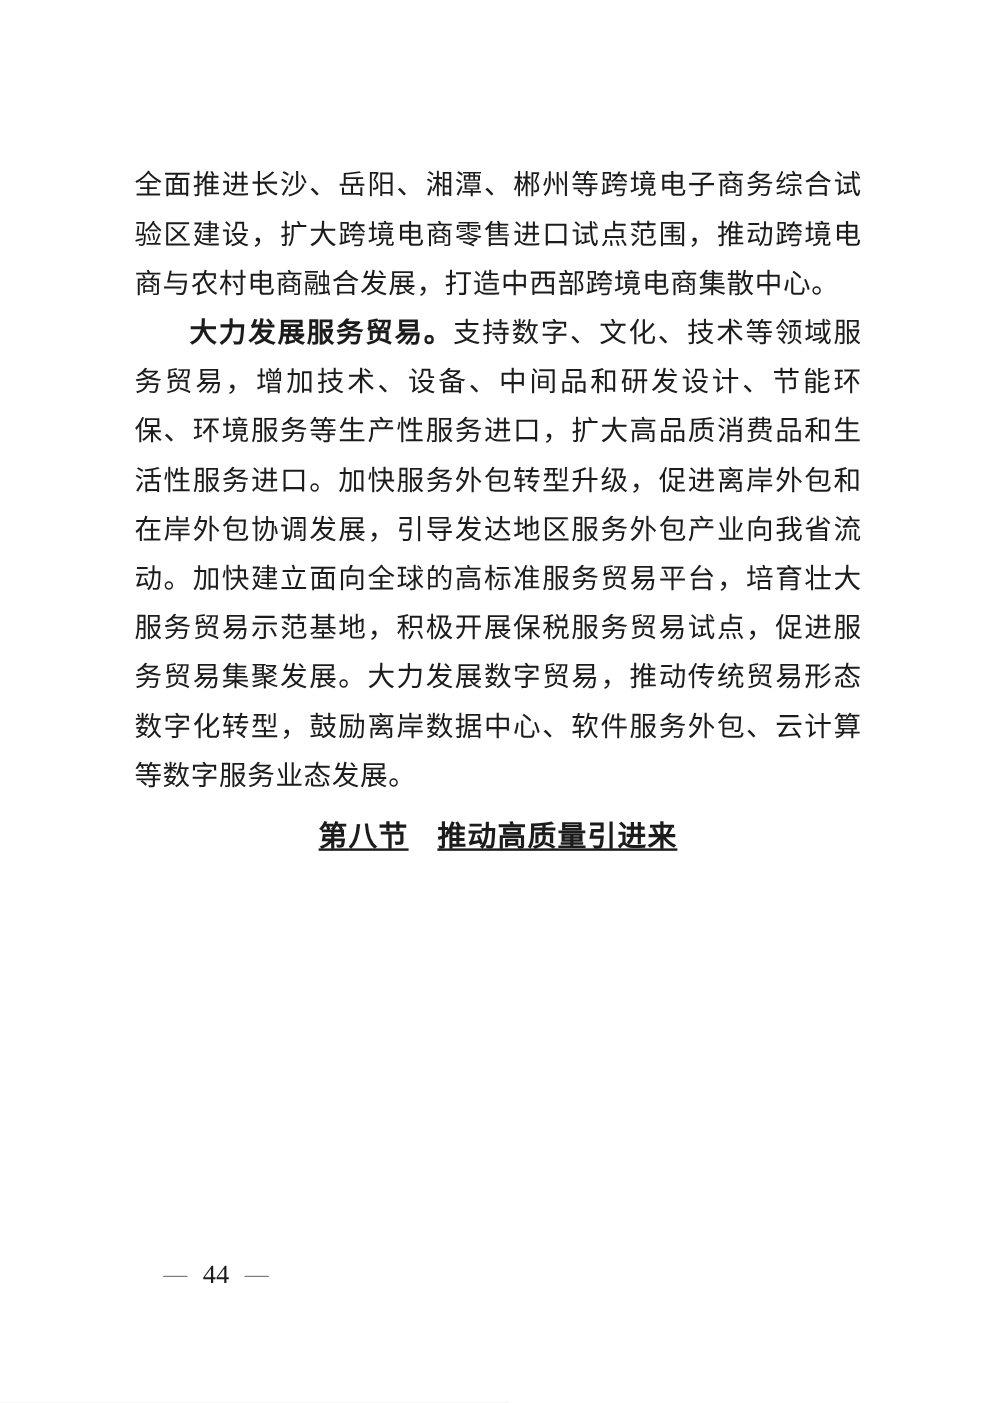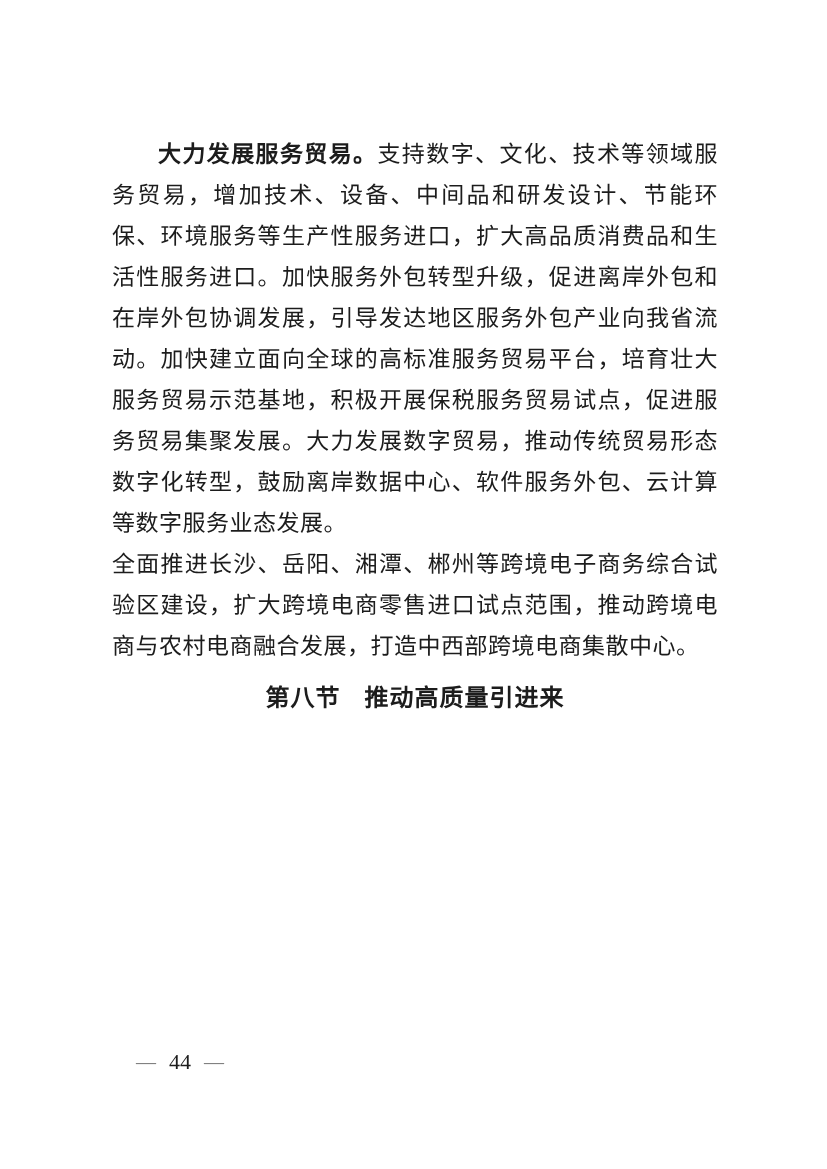--- a/index.html
+++ b/index.html
@@ -38,20 +38,21 @@
     font-family: "Liberation Sans", "DejaVu Sans", sans-serif;
   }
   .section-heading {
     margin: 10px 0 31px 0;
     font-size: 24px;
     line-height: 41px;
     font-weight: 700;
     text-align: center;
     font-family: "Liberation Sans", "DejaVu Sans", sans-serif;
     letter-spacing: 1px;
+    text-decoration: underline;
   }
   .section-heading .sec-num {
     margin-right: 24px;
   }
   .footer {
     position: absolute;
     left: 136px;
     top: 1048px;
     font-size: 22px;
     line-height: 28px;
@@ -68,23 +69,23 @@
     font-family: "Liberation Serif", "DejaVu Serif", serif;
     text-align: center;
   }
 </style>
 </head>
 <body>
 
 <div class="page">
   <div class="content">
 
+    <p class="para">全面推进长沙、岳阳、湘潭、郴州等跨境电子商务综合试验区建设，扩大跨境电商零售进口试点范围，推动跨境电商与农村电商融合发展，打造中西部跨境电商集散中心。</p>
+
     <p class="para indented"><span class="lead">大力发展服务贸易。</span><span>支持数字、文化、技术等领域服务贸易，增加技术、设备、中间品和研发设计、节能环保、环境服务等生产性服务进口，扩大高品质消费品和生活性服务进口。加快服务外包转型升级，促进离岸外包和在岸外包协调发展，引导发达地区服务外包产业向我省流动。加快建立面向全球的高标准服务贸易平台，培育壮大服务贸易示范基地，积极开展保税服务贸易试点，促进服务贸易集聚发展。大力发展数字贸易，推动传统贸易形态数字化转型，鼓励离岸数据中心、软件服务外包、云计算等数字服务业态发展。</span></p>
-
-    <p class="para">全面推进长沙、岳阳、湘潭、郴州等跨境电子商务综合试验区建设，扩大跨境电商零售进口试点范围，推动跨境电商与农村电商融合发展，打造中西部跨境电商集散中心。</p>
 
     <h2 class="section-heading"><span class="sec-num">第八节</span><span>推动高质量引进来</span></h2>
 
 
   </div>
 
   <div class="footer">
     <span class="dash">—</span>
     <span class="num">44</span>
     <span class="dash">—</span>

